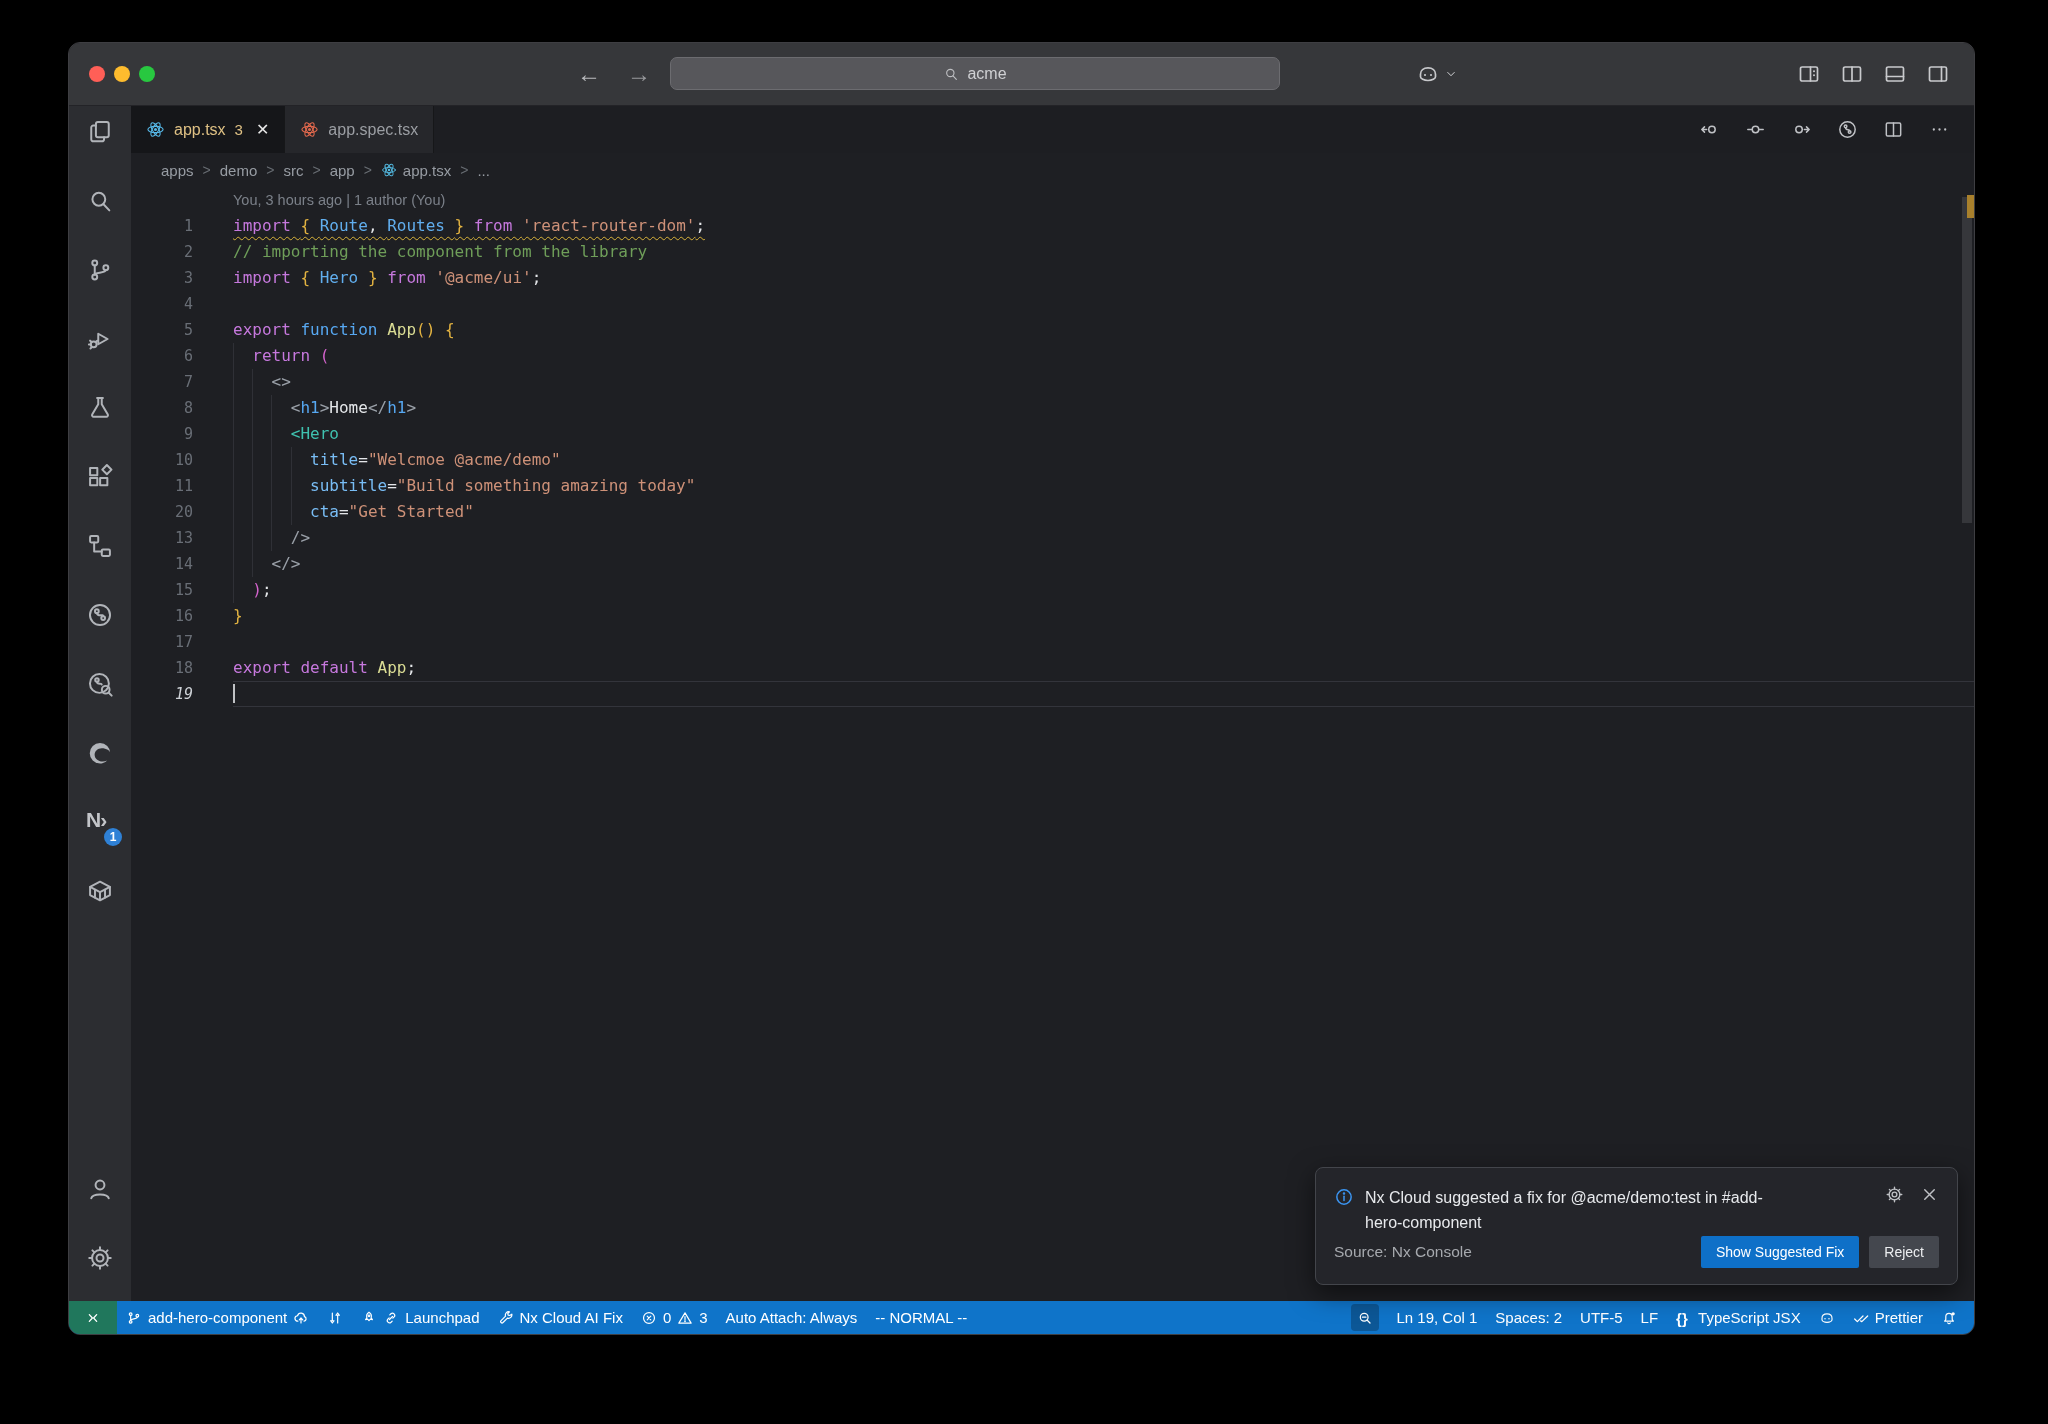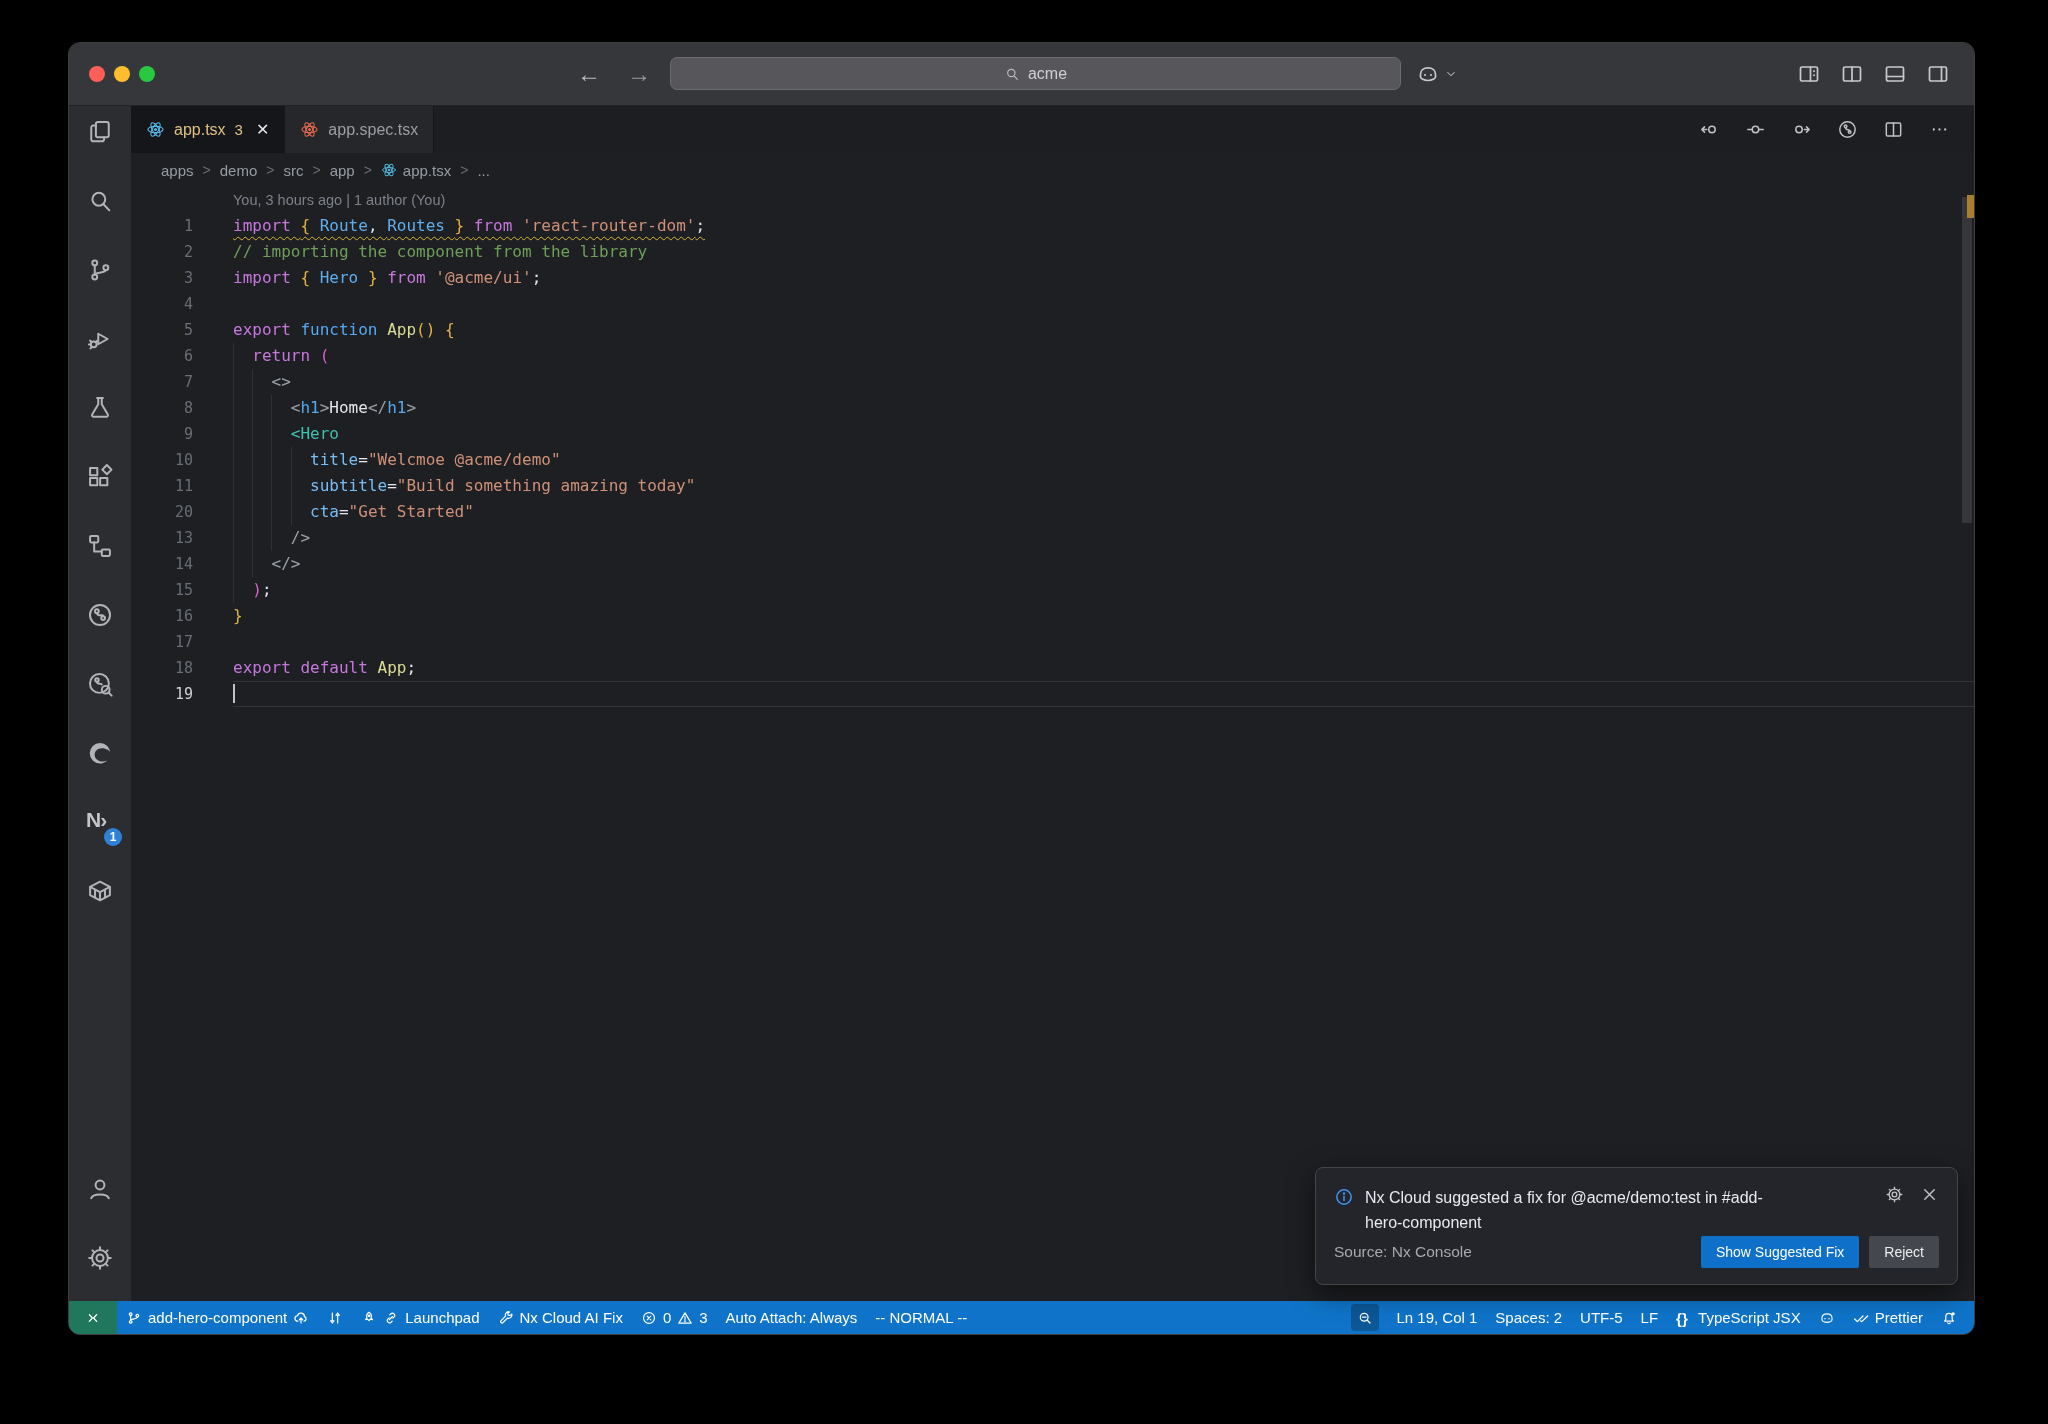--- a/index.html
+++ b/index.html
@@ -8,21 +8,21 @@
   .window{position:absolute;left:68px;top:42px;width:1907px;height:1293px;background:#1e1f23;
     border-radius:12px;overflow:hidden;border:1px solid #3e3e42;box-sizing:border-box;
     box-shadow:0 24px 70px rgba(0,0,0,.65);display:flex;flex-direction:column;color:#d5d7da;}
   
   .titlebar{height:62px;flex:0 0 62px;background:#36373a;position:relative;border-bottom:1px solid #232327;}
   .traffic{position:absolute;left:20px;top:0;height:100%;display:flex;align-items:center;gap:9px;}
   .tl{width:16px;height:16px;border-radius:50%;}
   .nav-arrows{position:absolute;left:505px;top:0;height:100%;display:flex;align-items:center;gap:20px;color:#b9babd;font-size:24px;}
   .nav-btn{width:30px;text-align:center;cursor:default;}
   .nav-btn.fwd{color:#98999c;}
-  .command-center{position:absolute;left:601px;top:14px;width:731px;height:33px;background:#57575b;
+  .command-center{position:absolute;left:601px;top:14px;width:610px;height:33px;background:#57575b;
     border:1px solid #6c6c70;border-radius:7px;display:flex;align-items:center;justify-content:center;
     gap:8px;color:#cfd0d3;font-size:16px;box-sizing:border-box;}
   .command-center .icon{width:16px;height:16px;color:#bdbec1;}
   .copilot-btn{position:absolute;left:1347px;top:0;height:100%;display:flex;align-items:center;gap:4px;color:#c7c8cb;}
   .copilot-btn .icon{width:24px;height:24px;}
   .copilot-btn .chev{width:14px;height:14px;color:#a7a8ab;}
   .layout-controls{position:absolute;right:24px;top:0;height:100%;display:flex;align-items:center;gap:19px;color:#c9cacd;}
   .layout-controls .icon{width:24px;height:24px;}
   
   .main{flex:1;display:flex;min-height:0;}
@@ -51,21 +51,21 @@
     padding-left:30px;gap:9px;font-size:15px;color:#979ca3;}
   .bc-sep{color:#686d73;font-size:14px;}
   .bc-item{display:flex;align-items:center;gap:6px;}
   .bc-item .icon{width:16px;height:16px;color:#53b9e0;}
   
   .editor{flex:1;position:relative;overflow:hidden;background:#1e1f23;
     font-family:"DejaVu Sans Mono",monospace;font-size:16px;line-height:26px;}
   .blame{height:26px;padding-left:102px;color:#7b8089;font-size:14.5px;font-family:"Liberation Sans",sans-serif;white-space:pre;}
   .line{display:flex;height:26px;white-space:pre;}
   .gutter{flex:0 0 102px;box-sizing:border-box;text-align:right;padding-right:40px;color:#696e76;font-size:15px;}
-  .line.cur .gutter{color:#cdd1d6;}
+  .line.cur .gutter{color:#cdd1d6;font-style:italic;}
   .content{flex:1;white-space:pre;}
   .line.cur .content{box-shadow:inset 0 1px 0 #33343b, inset 0 -1px 0 #33343b;}
   .cursor{display:inline-block;width:2px;height:19px;background:#c0c2c5;vertical-align:-4px;}
   .squiggle{text-decoration-line:underline;text-decoration-style:wavy;text-decoration-color:#d8b23a;
     text-decoration-thickness:1px;text-underline-offset:5px;}
   .tk-pln{color:#e4e6e9}.tk-kw{color:#c678dd}.tk-fn{color:#57a8f2}.tk-imp{color:#61aeee}
   .tk-cmp{color:#3fc1af}.tk-tag{color:#57a8f2}.tk-att{color:#79bdf5}.tk-str{color:#ce9178}
   .tk-com{color:#6f9e59}.tk-br{color:#e3b341}.tk-pr{color:#d263cb}.tk-idf{color:#dadc94}.tk-ang{color:#9aa0a8}
   .indent-guide{position:absolute;width:1px;background:#2f3036;}
   .vscroll{position:absolute;right:0;top:0;width:14px;height:100%;}

